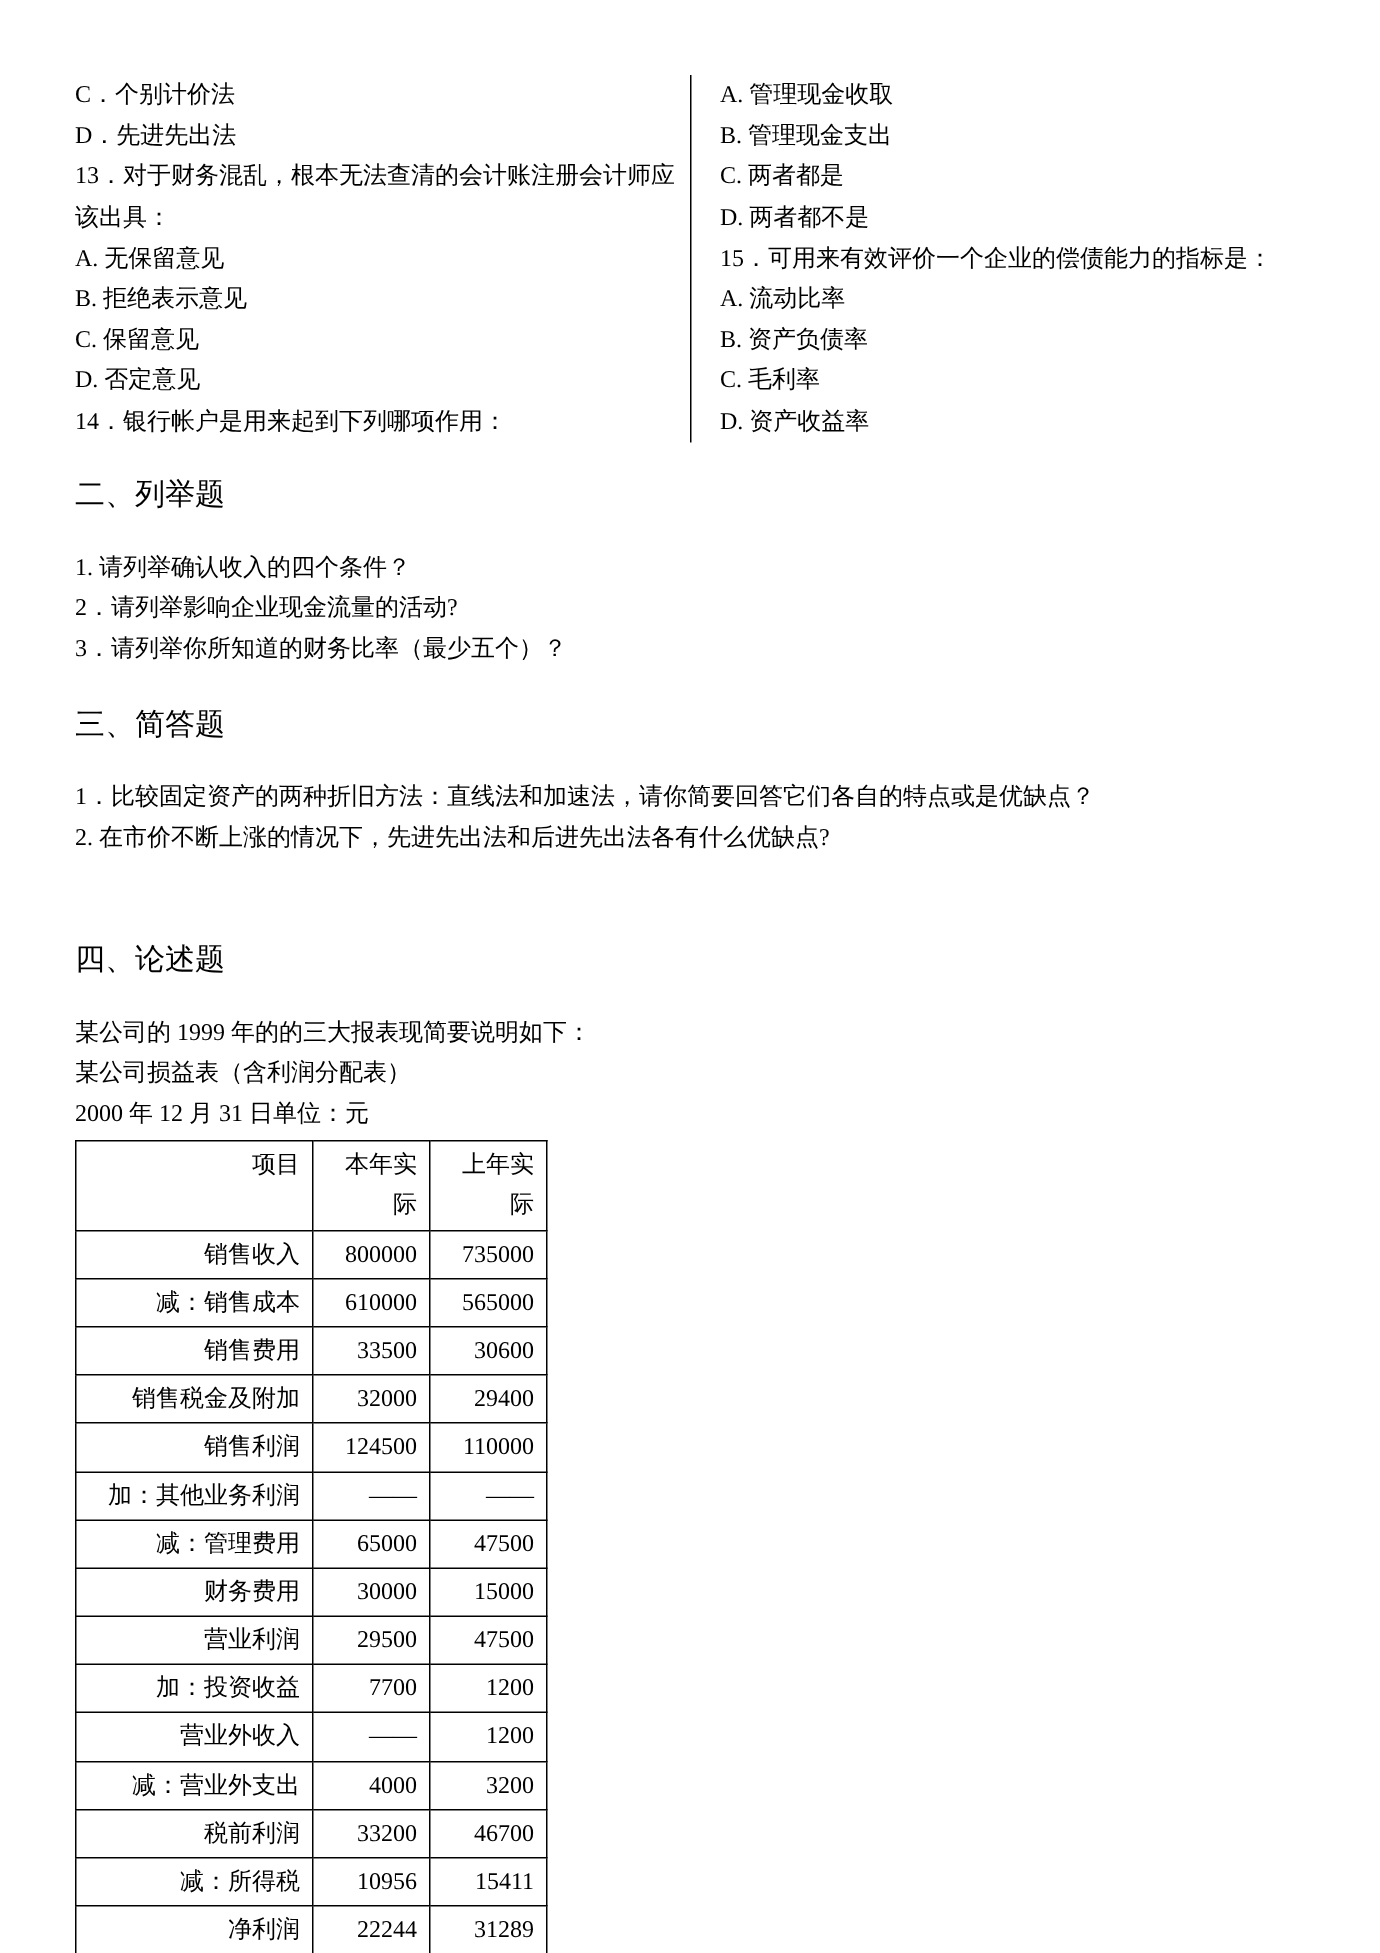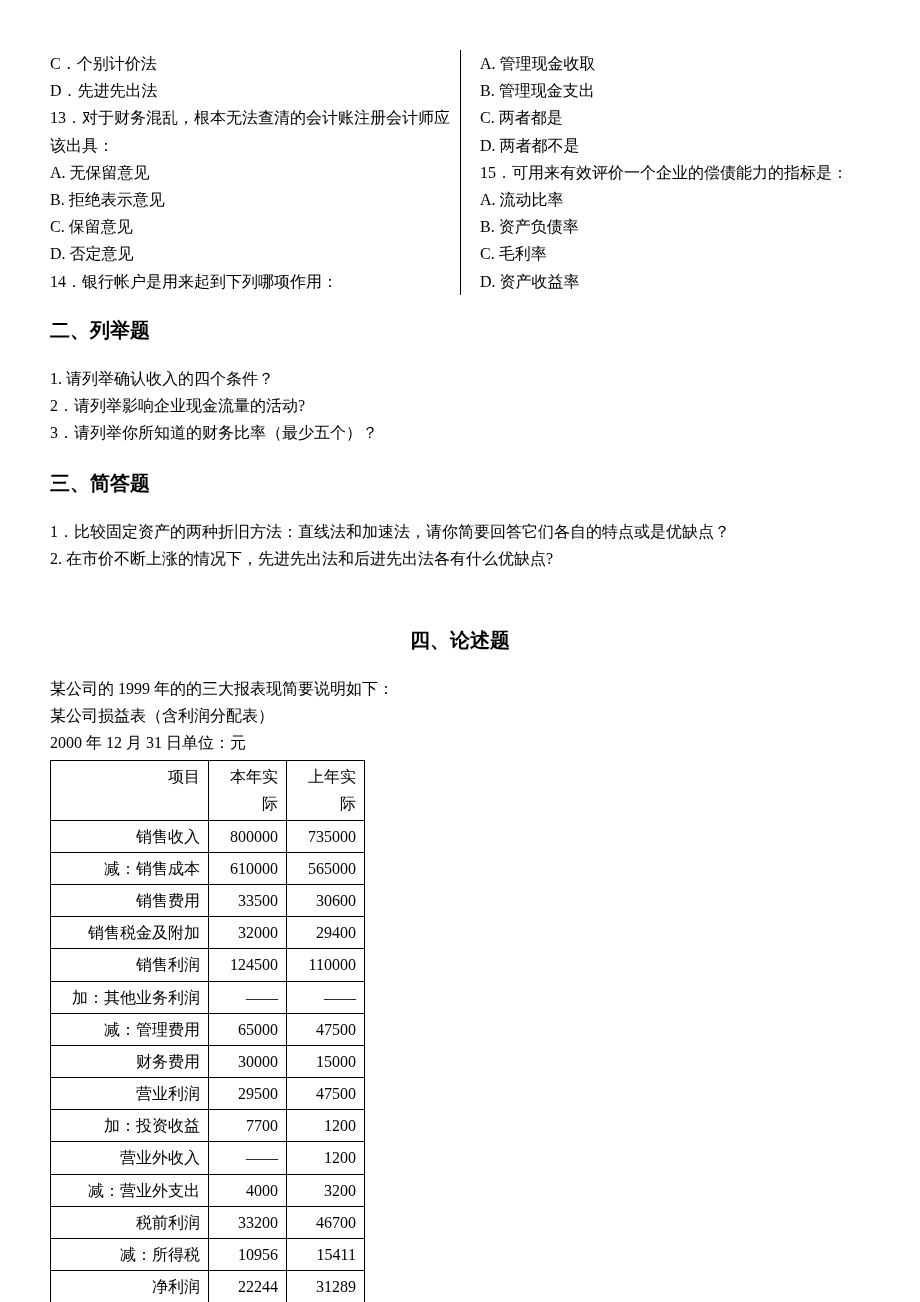--- a/index.html
+++ b/index.html
@@ -32,21 +32,21 @@
     .divider {
       position: absolute;
       left: 50%;
       top: 0;
       bottom: 0;
       width: 1px;
       background: #000;
     }
     .section-title {
       font-size: 20px;
-      font-weight: bold;
+      font-weight: normal;
       margin-top: 18px;
       margin-bottom: 18px;
     }
     .section-block {
       margin-bottom: 20px;
     }
     .table {
       border-collapse: collapse;
       margin-top: 4px;
     }
@@ -96,21 +96,21 @@
   <span class="line">2．请列举影响企业现金流量的活动?</span>
   <span class="line">3．请列举你所知道的财务比率（最少五个）？</span>
 </div>
 
 <h2 class="section-title">三、简答题</h2>
 <div class="section-block">
   <span class="line">1．比较固定资产的两种折旧方法：直线法和加速法，请你简要回答它们各自的特点或是优缺点？</span>
   <span class="line">2. 在市价不断上涨的情况下，先进先出法和后进先出法各有什么优缺点?</span>
 </div>
 
-<h2 class="section-title" style="margin-top:50px;text-align:center;">四、论述题</h2>
+<h2 class="section-title" style="margin-top:50px;">四、论述题</h2>
 <div class="section-block">
   <span class="line">某公司的 1999 年的的三大报表现简要说明如下：</span>
   <span class="line">某公司损益表（含利润分配表）</span>
   <span class="line">2000 年 12 月 31 日单位：元</span>
 
   <table class="table">
     <tbody id="tbl-body">
         <tr>
           <td class="col-item">项目</td>
           <td class="col-current">本年实际</td>

